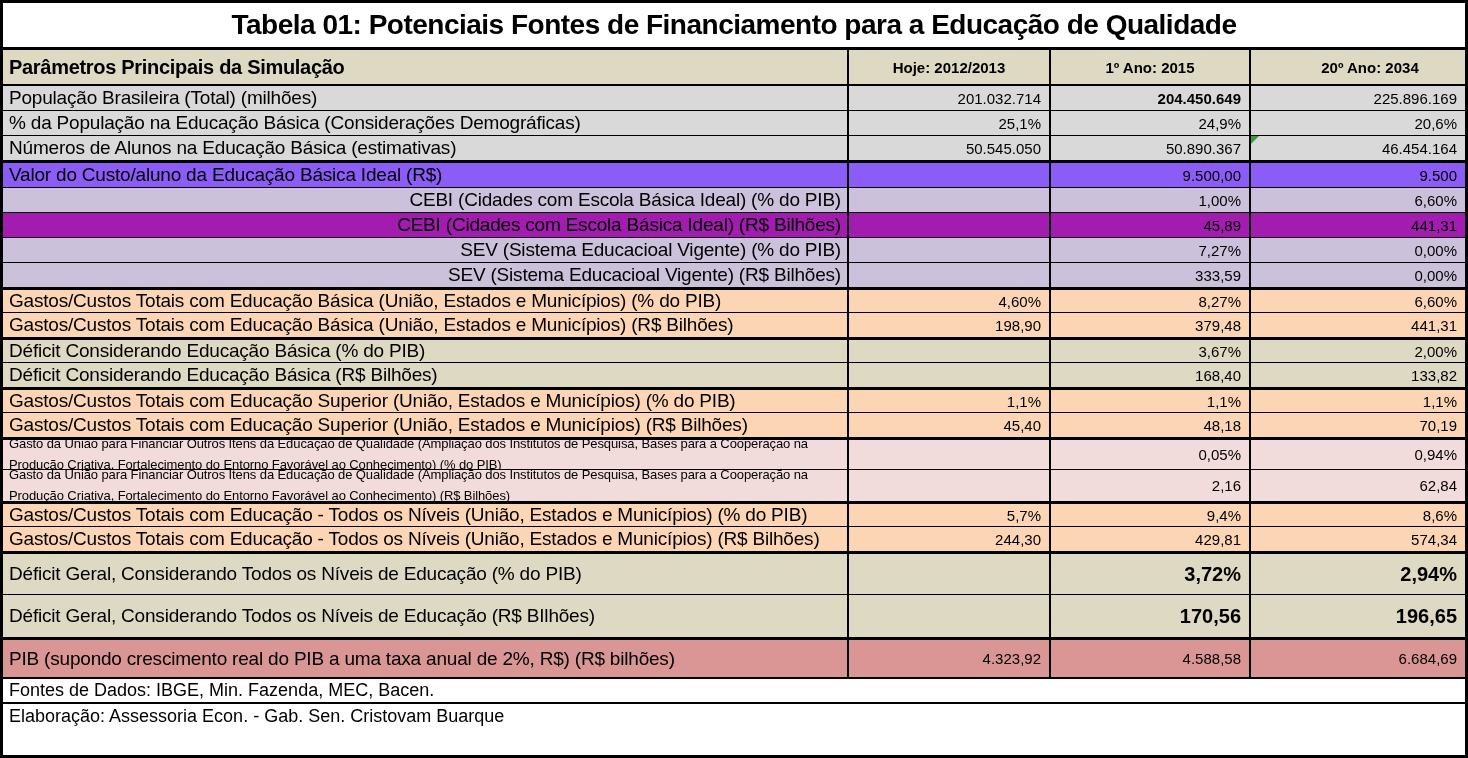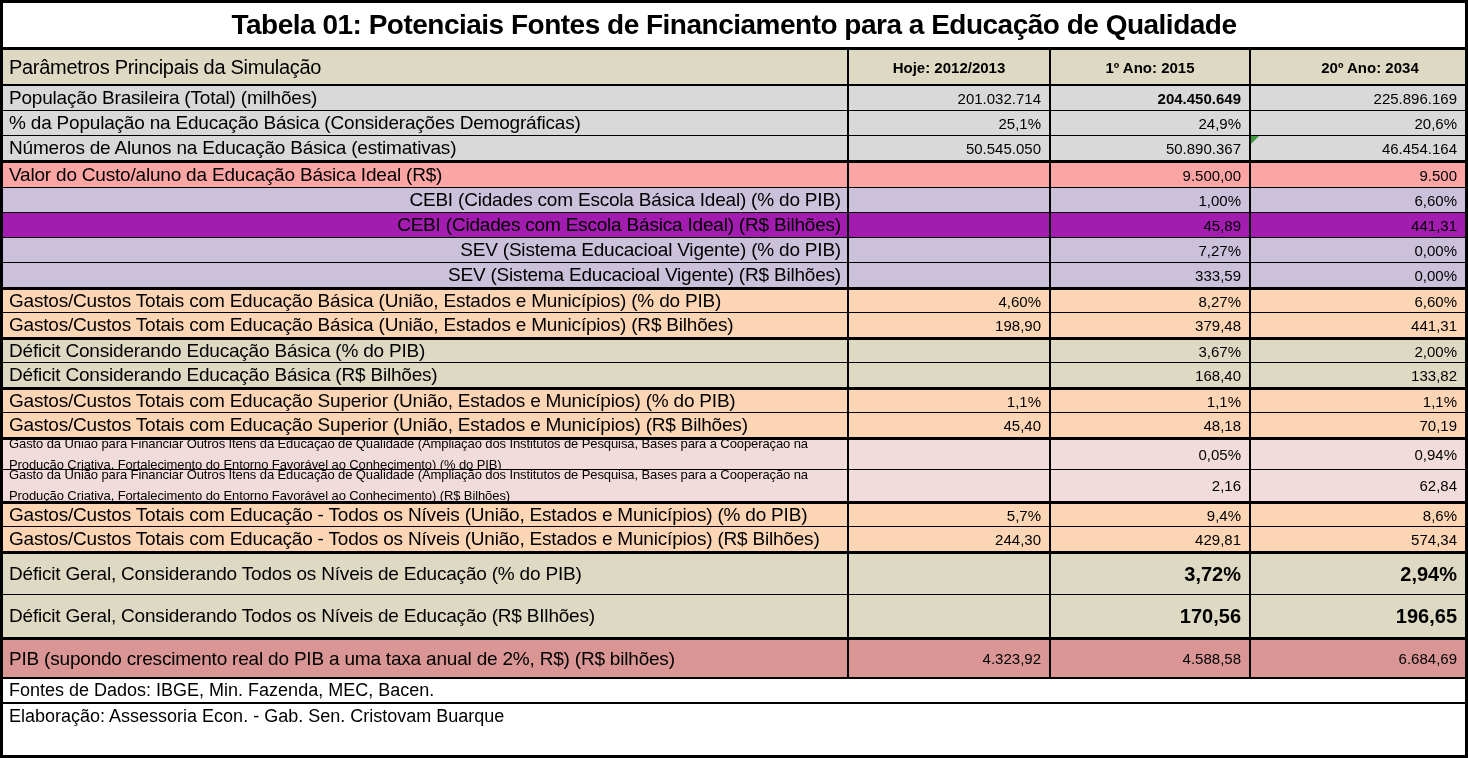--- a/index.html
+++ b/index.html
@@ -31,21 +31,21 @@
     padding: 1px 6px; font-size: 19px; letter-spacing: -0.2px;
     justify-content: flex-start;
   }
   .val-cell {
     width: 202px; border-right: 2px solid #000;
     padding: 1px 8px; font-size: 15px;
     justify-content: flex-end; position: relative;
   }
   .val-cell.c2 { width: 200px; }
   .val-cell.c3 { width: 214px; border-right: none; padding-left: 32px; }
-  .header-param { font-size: 20px; font-weight: normal; letter-spacing: -0.3px; text-align: right; }
+  .header-param { font-size: 20px; font-weight: bold; letter-spacing: -0.3px; text-align: right; }
   .col-header { justify-content: center; font-weight: bold; font-size: 15px; }
   .row { height: 25px; }
   .row.h-blue { height: 27px; }
   .row.h-tall { height: 32px; }
   .row.h-big { height: 43px; }
   .row.h-slim { height: 41px; }
   .row.thick-top { border-top: 2px solid #000; }
   .row.thick-bottom { border-bottom: 2px solid #000; }
   .row.label-right .label-cell { justify-content: flex-end; text-align: right; }
   .row.small-label .label-cell {
@@ -95,21 +95,21 @@
     <div class="cell val-cell c3">20,6%</div>
   </div>
       <div class="row" style="background: rgb(217, 217, 217);">
     <div class="cell label-cell">
           <span>Números de Alunos na Educação Básica (estimativas)</span>
         </div>
     <div class="cell val-cell c1">50.545.050</div>
     <div class="cell val-cell c2">50.890.367</div>
     <div class="cell val-cell c3">46.454.164<span class="flag" style="border-top-color: rgb(60, 154, 60);"></span></div>
   </div>
-      <div class="row h-blue thick-top" style="background: #fca5a5;">
+      <div class="row h-blue thick-top" style="background: #8b5cf6;">
     <div class="cell label-cell">
           <span>Valor do Custo/aluno da Educação Básica Ideal (R$)</span>
         </div>
     <div class="cell val-cell c1"></div>
     <div class="cell val-cell c2">9.500,00</div>
     <div class="cell val-cell c3">9.500</div>
   </div>
       <div class="row label-right" style="background: rgb(204, 193, 219);">
     <div class="cell label-cell">
           <span>CEBI (Cidades com Escola Básica Ideal) (% do PIB)</span>

